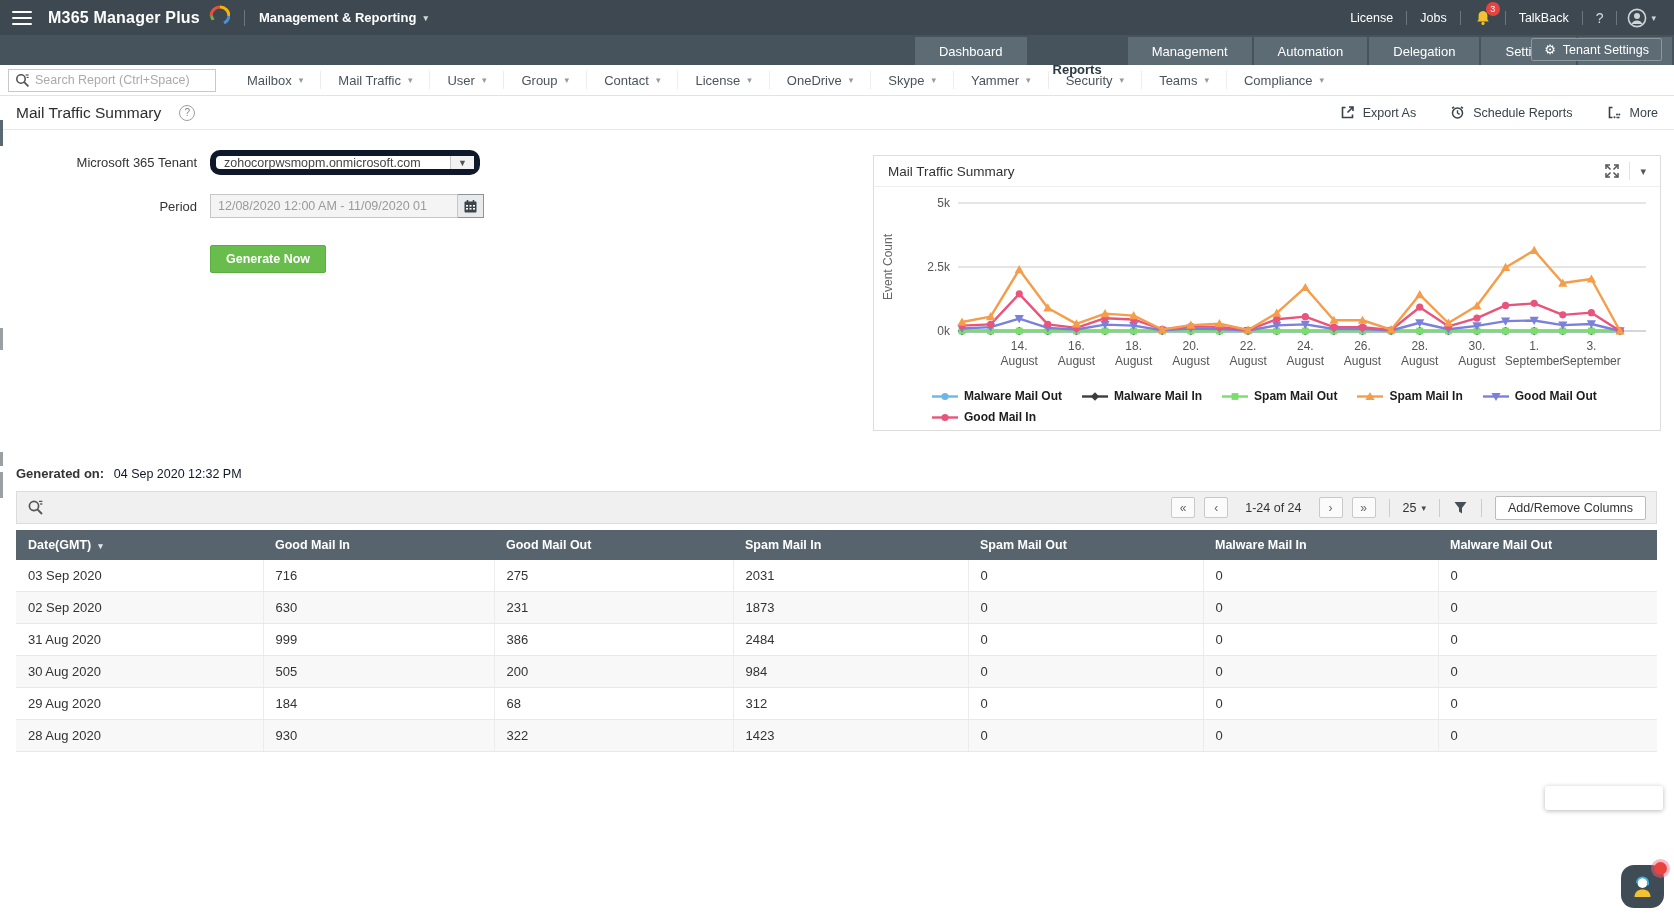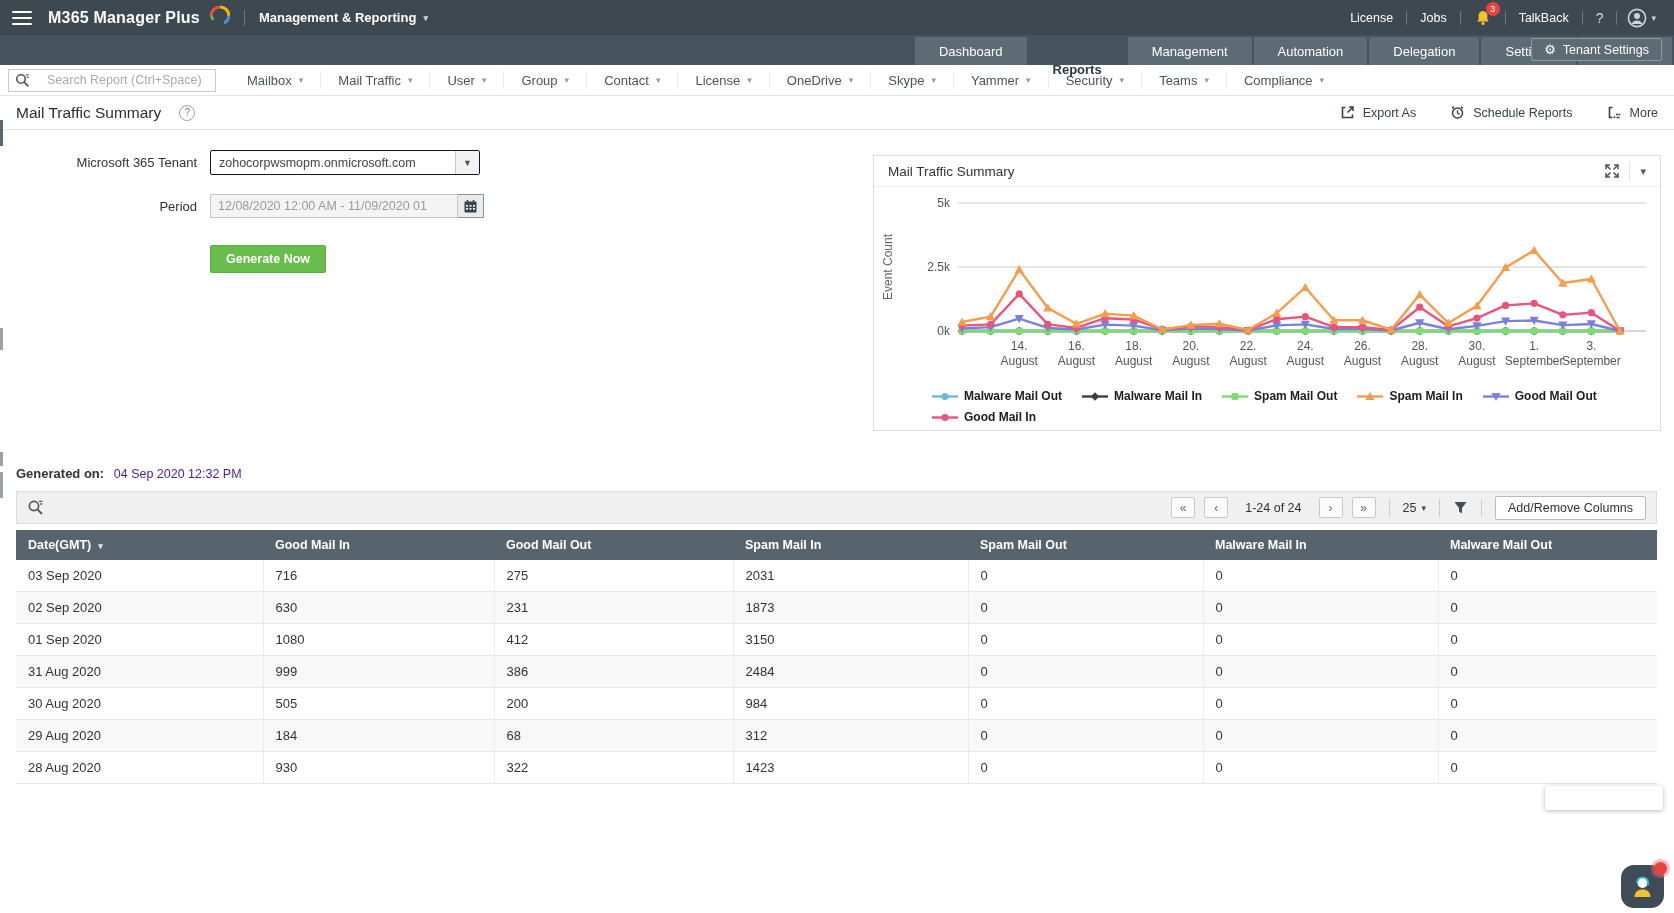--- a/index.html
+++ b/index.html
@@ -31,21 +31,21 @@
   .tab { background:#5d6b75; color:#fff; font-size:13px; padding:0 24px; display:flex; align-items:center;
      margin-right:2px; cursor:pointer; white-space:nowrap;}
   .tab.active { background:#fff; color:#2b3a42; font-weight:bold;margin-top:32px; }
   .tenant-settings { position:absolute; right:12px; top:3px; background:#5d6b75; border:1px solid #8d979e;
      color:#fff; border-radius:2px; font-size:12.5px; padding:3px 12px; display:flex; align-items:center; gap:7px; cursor:pointer;}
   .gear-glyph{ font-size:13px; }
 
   
   .reportnav { height:31px; background:#fff; border-bottom:1px solid #e3e3e3; display:flex; align-items:center; padding-left:8px;}
   .search-box { width:208px; height:23px; border:1px solid #c9c9c9; display:flex; align-items:center; padding:0 6px; gap:5px;}
-  .search-box input { border:none; outline:none; flex:1; font-size:12.5px; color:#0f766e; font-family:inherit; background:transparent;margin-left:12px;}
+  .search-box input { border:none; outline:none; flex:1; font-size:12.5px; color:#0f766e; font-family:inherit; background:transparent;}
   .search-box input::placeholder { color:#aaa; }
   .report-menu-list { display:flex; align-items:center; margin-left:14px; height:100%;}
   .nav-menu { display:flex; align-items:center; gap:7px; padding:0 17px; font-size:13px; color:#4a545c;
      cursor:pointer; border-left:1px solid #ececec; height:18px;}
   .nav-menu:first-child { border-left:none; }
   .nav-menu .caret{ color:#949a9e;}
 
   
   .page-header { height:34px; display:flex; align-items:center; padding:0 16px; border-bottom:1px solid #e8e8e8; position:relative;}
   .title-notch { position:absolute; left:0; top:24px; width:3px; height:26px; background:#5a6871;}
@@ -53,21 +53,21 @@
   .help-circle { width:16px; height:16px; border:1px solid #9aa0a4; border-radius:50%; color:#7d868c;
      font-size:10px; display:flex; align-items:center; justify-content:center; margin-left:18px; cursor:pointer;}
   .page-actions { margin-left:auto; display:flex; align-items:center; gap:34px;justify-content:space-between; }
   .page-action { display:flex; align-items:center; gap:8px; font-size:12.5px; color:#37424a; cursor:pointer;}
 
   
   .content { position:relative; height:330px; }
   .report-form { position:absolute; left:0; top:20px; }
   .form-row { display:flex; align-items:center; margin-bottom:19px; }
   .form-label { width:197px; text-align:right; font-size:13px; color:#333; margin-right:13px; }
-  .select { width:270px; height:25px; border:1px solid #0f172a; border-radius:2px; display:flex; align-items:center;
+  .select { width:270px; height:25px; border:6px solid #0f172a; border-radius:10px; display:flex; align-items:center;
      background:#fff; cursor:pointer; }
   .select-value { flex:1; font-size:12.5px; color:#444; padding:0 8px; white-space:nowrap; overflow:hidden;}
   .select-caret { width:24px; height:100%; border-left:1px solid #c6c6c6; background:#f2f2f2; display:flex;
      align-items:center; justify-content:center; color:#555; font-size:9px;}
   .period-wrap { display:flex; align-items:center; }
   .period-input { width:248px; height:24px; border:1px solid #c6c6c6; background:#f4f4f4; color:#9a9a9a;
      font-size:12.5px; padding:0 7px; font-family:inherit; }
   .cal-btn { width:26px; height:24px; border:1px solid #8b949a; border-left:none; background:#e9eaeb;
      display:flex; align-items:center; justify-content:center; cursor:pointer;}
   .generate-btn { margin-left:210px; margin-top:8px; background:#68bd4d; border:1px solid #5cae42; color:#fff;
@@ -80,21 +80,21 @@
   .panel-tools { margin-left:auto; display:flex; align-items:center; gap:10px; }
   .panel-tool-sep { width:1px; height:18px; background:#e2e2e2; }
   .panel-tool { cursor:pointer; color:#555; display:flex; align-items:center;}
   .legend { display:flex; flex-wrap:wrap; column-gap:20px; row-gap:7px; padding:2px 10px 0 58px; width:100%;}
   .legend-item { display:flex; align-items:center; gap:6px; cursor:pointer;}
   .legend-label { font-size:12px; font-weight:bold; color:#1d1d1d; }
 
   
   .generated { padding:6px 0 0 16px; font-size:13px; }
   .generated b { color:#333; }
-  .generated span { color:#4c1d95; font-size:12.5px; margin-left:6px;}
+  .generated span { color:#0f172a; font-size:12.5px; margin-left:6px;}
 
   
   .table-toolbar { margin:10px 17px 0 16px; height:33px; background:#f0f0f0; border:1px solid #dcdcdc;
      display:flex; align-items:center; padding:0 10px; }
   .toolbar-right { margin-left:auto; display:flex; align-items:center; gap:9px; }
   .pager-btn { width:24px; height:21px; background:#fbfbfb; border:1px solid #c9c9c9; border-radius:2px;
      color:#666; font-size:12px; display:flex; align-items:center; justify-content:center; cursor:pointer;}
   .range-text { font-size:12.5px; color:#333; padding:0 8px; }
   .tb-sep { width:1px; height:18px; background:#ccc; margin:0 4px;}
   .page-size { font-size:12.5px; color:#333; display:flex; align-items:center; gap:5px; cursor:pointer;}
@@ -627,29 +627,20 @@
         <tr>
           <td>02 Sep 2020</td>
           <td>630</td>
           <td>231</td>
           <td>1873</td>
           <td>0</td>
           <td>0</td>
           <td>0</td>
         </tr>
         <tr>
-          <td>01 Sep 2020</td>
-          <td>1080</td>
-          <td>412</td>
-          <td>3150</td>
-          <td>0</td>
-          <td>0</td>
-          <td>0</td>
-        </tr>
-        <tr>
           <td>31 Aug 2020</td>
           <td>999</td>
           <td>386</td>
           <td>2484</td>
           <td>0</td>
           <td>0</td>
           <td>0</td>
         </tr>
         <tr>
           <td>30 Aug 2020</td>

